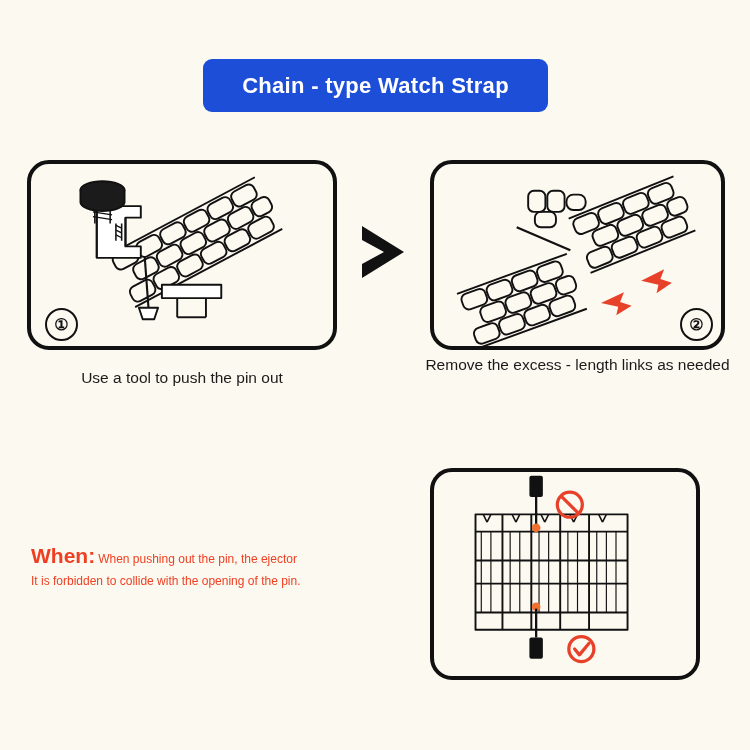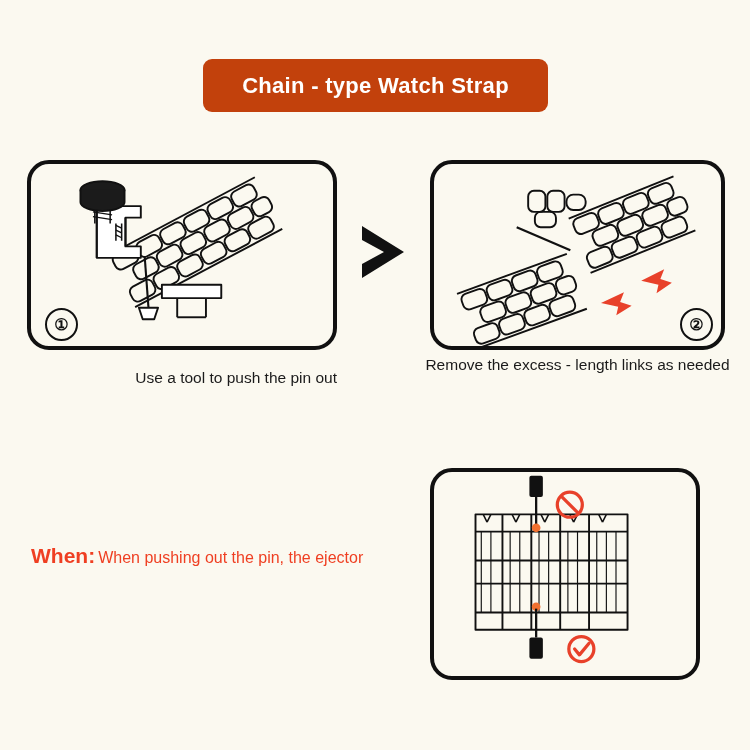--- a/index.html
+++ b/index.html
@@ -20,21 +20,21 @@
     height: 750px;
   }
 
   
   .title-banner {
     position: absolute;
     left: 203px;
     top: 59px;
     width: 345px;
     height: 53px;
-    background: #c2410c;
+    background: #1d4ed8;
     border-radius: 9px;
     display: flex;
     align-items: center;
     justify-content: center;
   }
   .title-banner span {
     color: #ffffff;
     font-size: 22px;
     font-weight: bold;
     letter-spacing: 0.3px;
@@ -80,21 +80,21 @@
   #badge-2 { left: 680px; top: 308px; }
 
   
   .caption {
     position: absolute;
     text-align: center;
     font-size: 15.5px;
     color: #1b1b1b;
     line-height: 1.35;
   }
-  #caption-1 { left: 27px;  top: 368px; width: 310px; text-align: right; }
+  #caption-1 { left: 27px;  top: 368px; width: 310px; }
   #caption-2 { left: 415px; top: 355px; width: 325px; }
 
   
   .big-arrow {
     position: absolute;
     left: 356px;
     top: 224px;
     width: 54px;
     height: 56px;
   }
@@ -107,21 +107,21 @@
     width: 390px;
     color: #ef3f22;
     line-height: 1.5;
   }
   .note .note-label {
     font-size: 21px;
     font-weight: bold;
     margin-right: 3px;
   }
   .note .note-text {
-    font-size: 16px;
+    font-size: 12px;
   }
 
   svg { display: block; }
 </style>
 </head>
 <body>
 
 <div class="page">
 
   <div class="title-banner">
@@ -251,20 +251,21 @@
       </g>
     </svg>
   </div>
   <div class="step-badge" id="badge-2">②</div>
   <div class="caption" id="caption-2">Remove the excess - length links as needed</div>
 
   <div class="note">
     <div>
       <span class="note-label">When:</span><span class="note-text">When pushing out the pin, the ejector</span>
     </div>
+    <div class="note-text">It is forbidden to collide with the opening of the pin.</div>
   </div>
 
   <div class="panel" id="panel-3">
     <svg class="panel-svg" viewBox="0 0 270 212">
       <g fill="none" stroke="#111" stroke-width="2" stroke-linejoin="round">
 
         <rect x="42" y="44" width="158" height="120"></rect>
         <path d="M42 62 L200 62"></path>
         <path d="M42 146 L200 146"></path>
         <path d="M42 92 L200 92"></path>

